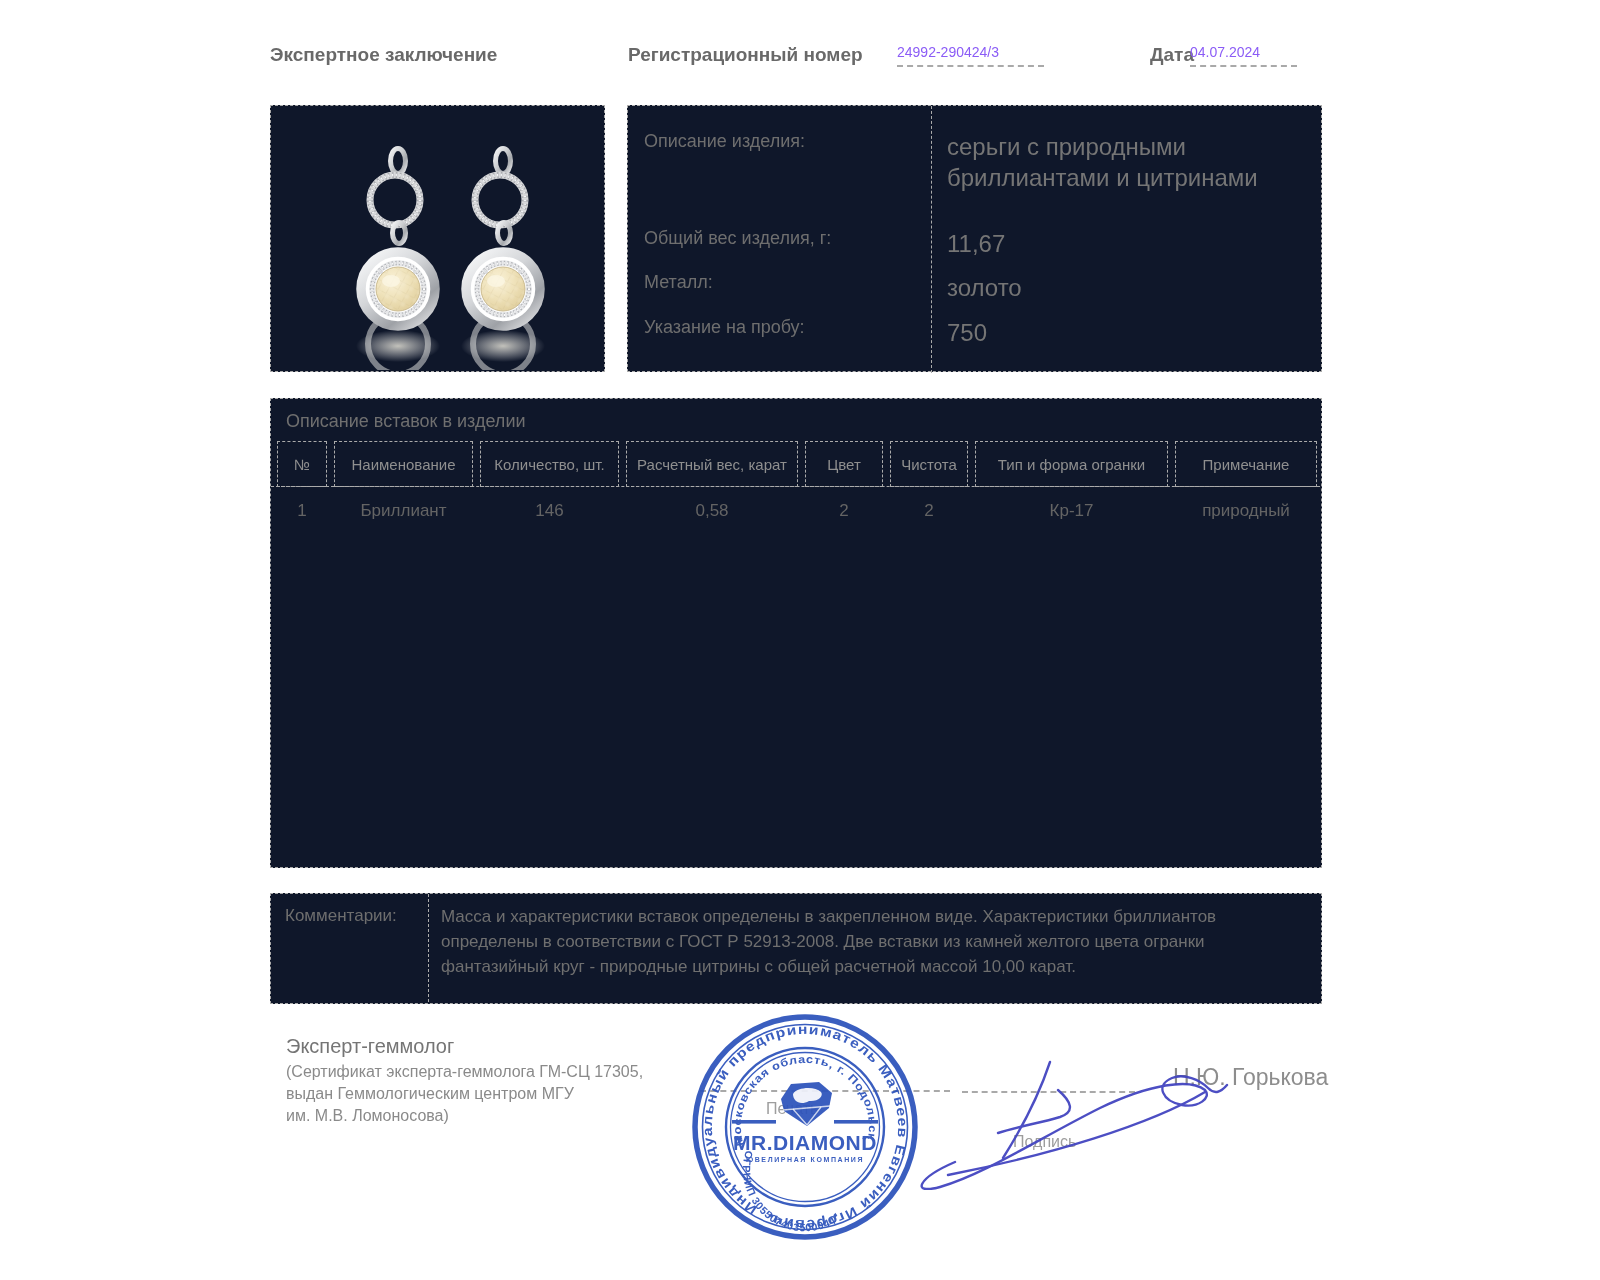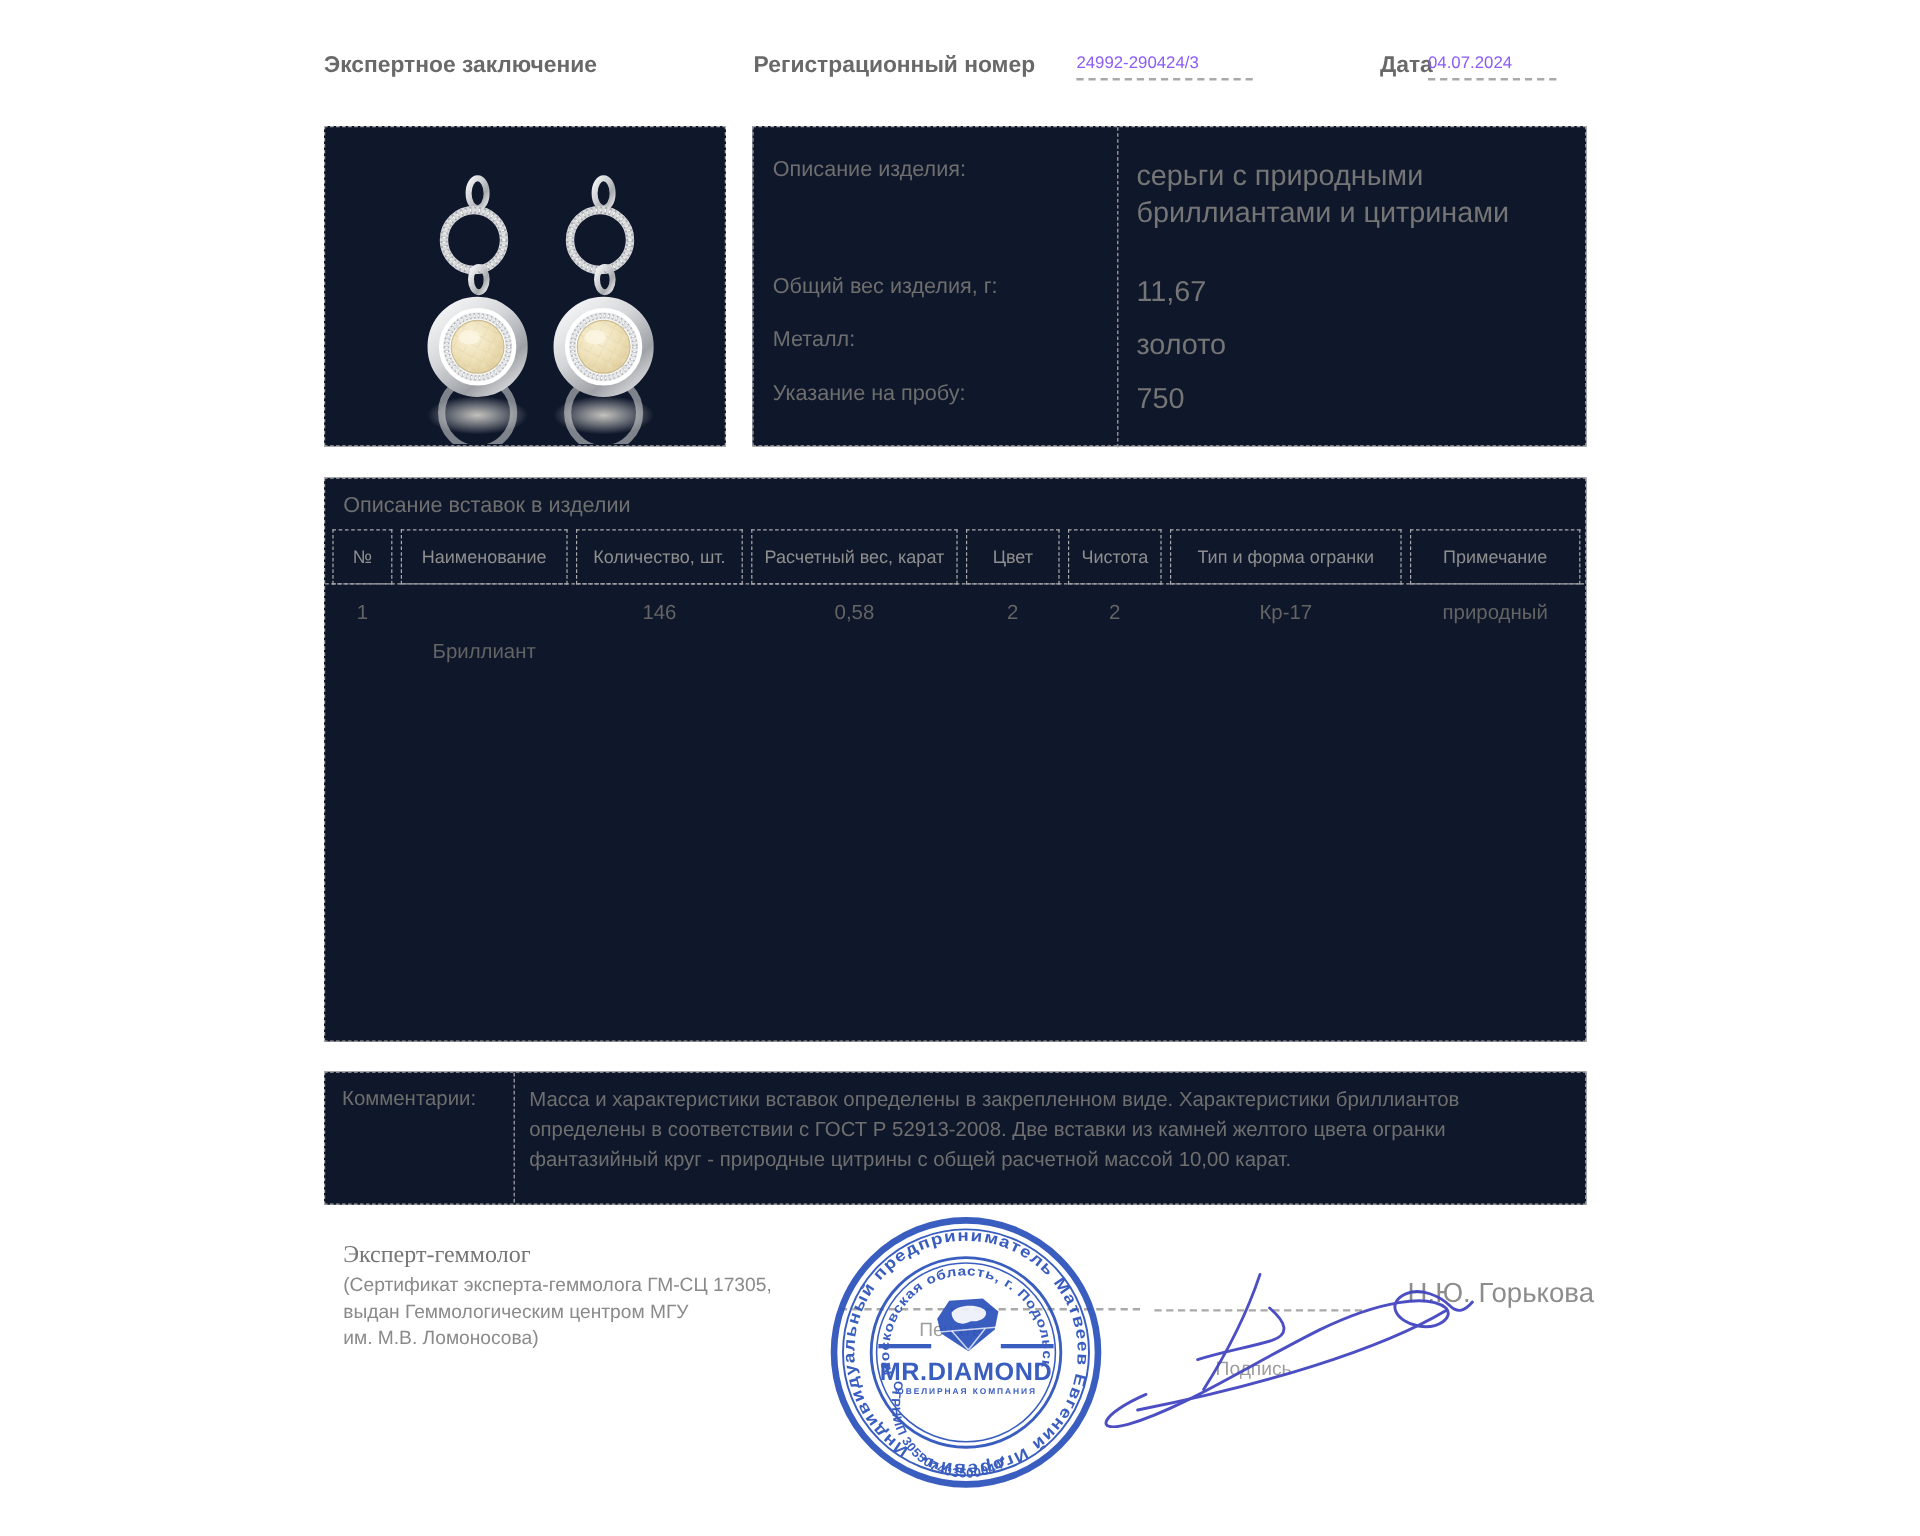--- a/index.html
+++ b/index.html
@@ -27,21 +27,21 @@
              font-size:15px; color:#8f8f8f; text-align:center; height:46px; }
   .t-cell  { font-size:17px; color:#646464; text-align:center; }
   .t-hline { border-top:1.5px dashed #ababab; }
 
   
   .c-label { font-size:17px; color:#6e6e6e; }
   .c-text  { font-size:17px; color:#6f6f6f; line-height:25px; }
   .c-divider { border-left:1.5px dashed #ababab; }
 
   
-  .f-title { font-size:20px; color:#757575;font-family:Liberation Serif, serif; }
+  .f-title { font-size:20px; color:#757575; }
   .f-cert  { font-size:16px; color:#8a8a8a; line-height:22px; }
   .f-dash  { border-top:2px dashed #a9a9a9; }
   .f-ghost { font-size:16px; color:#9d9d9d; }
   .f-name  { font-size:23px; color:#8d8d8d; }
 </style>
 </head>
 <body>
 
 <div class="page">
 
@@ -145,21 +145,21 @@
     <div class="abs t-head" style="left:355px; top:42px; width:172px;">Расчетный вес, карат</div>
     <div class="abs t-head" style="left:534px; top:42px; width:78px;">Цвет</div>
     <div class="abs t-head" style="left:619px; top:42px; width:78px;">Чистота</div>
     <div class="abs t-head" style="left:704px; top:42px; width:193px;">Тип и форма огранки</div>
     <div class="abs t-head" style="left:904px; top:42px; width:142px;">Примечание</div>
 
     <div class="abs t-hline" style="left:0; top:87px; width:1049px;"></div>
 
     <div>
       <div class="abs t-cell" style="left:6px;   top:102px; width:50px;">1</div>
-      <div class="abs t-cell" style="left:63px;  top:102px; width:139px;margin-top:32px;">Бриллиант</div>
+      <div class="abs t-cell" style="left:63px;  top:102px; width:139px;">Бриллиант</div>
       <div class="abs t-cell" style="left:209px; top:102px; width:139px;">146</div>
       <div class="abs t-cell" style="left:355px; top:102px; width:172px;">0,58</div>
       <div class="abs t-cell" style="left:534px; top:102px; width:78px;">2</div>
       <div class="abs t-cell" style="left:619px; top:102px; width:78px;">2</div>
       <div class="abs t-cell" style="left:704px; top:102px; width:193px;">Кр-17</div>
       <div class="abs t-cell" style="left:904px; top:102px; width:142px;">природный</div>
     </div>
   </div>
 
   <div class="abs dbox" style="left:270px; top:893px; width:1052px; height:111px;">

